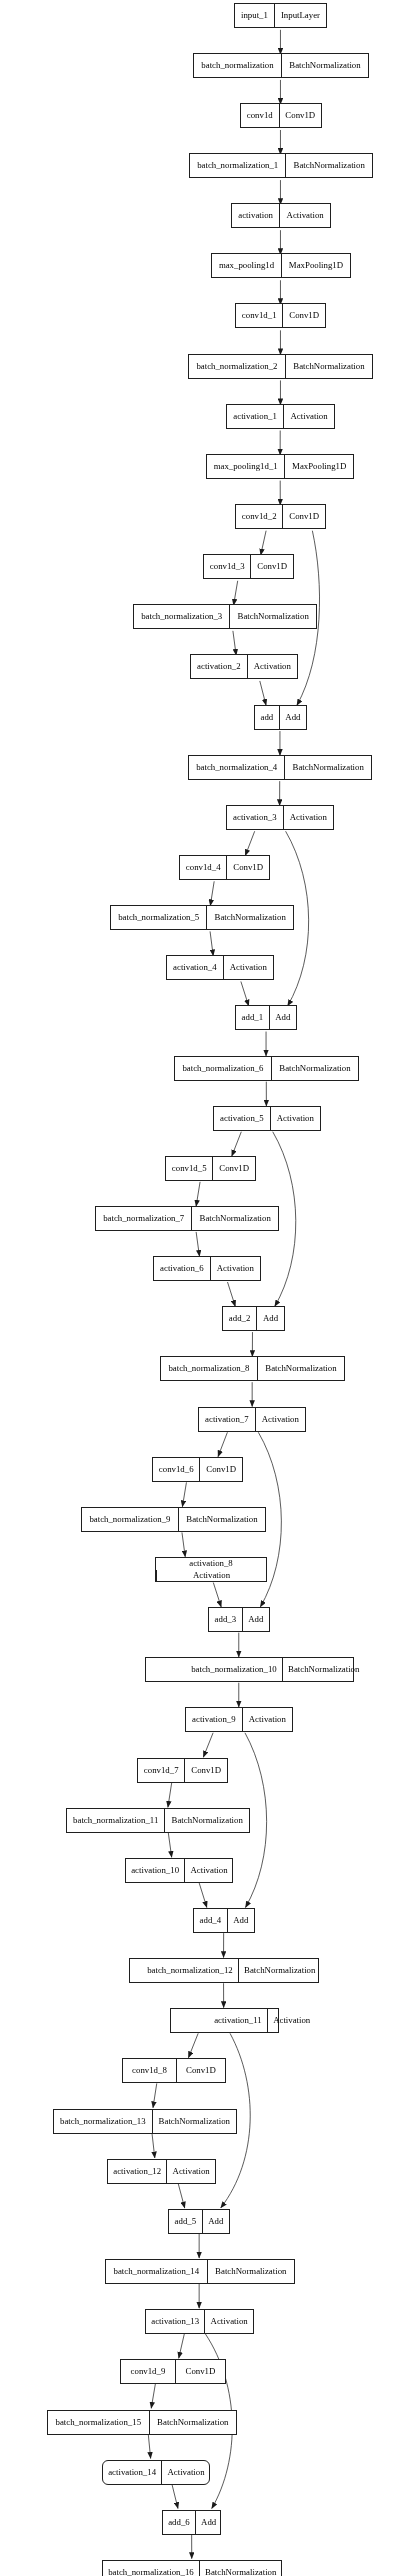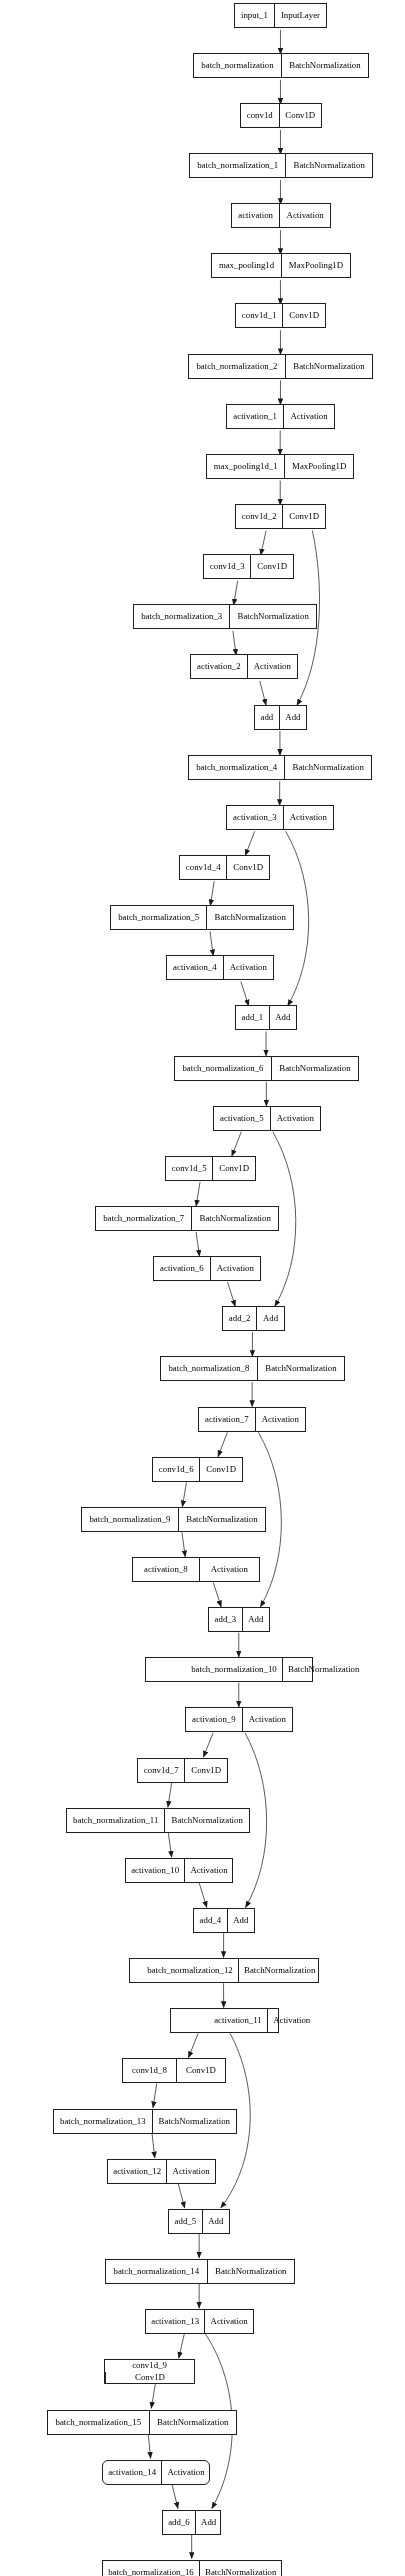--- a/index.html
+++ b/index.html
@@ -232,29 +232,29 @@
     <span class="cell type">Activation</span>
   </div>
     <div class="node" style="left: 152px; top: 1457px; width: 91px;">
     <span class="cell name">conv1d_6</span>
     <span class="cell type">Conv1D</span>
   </div>
     <div class="node" style="left: 81px; top: 1507px; width: 185px;">
     <span class="cell name">batch_normalization_9</span>
     <span class="cell type">BatchNormalization</span>
   </div>
-    <div class="node" style="left: 132px; top: 1557px; width: 128px;">
+    <div class="node" style="left: 155px; top: 1557px; width: 112px; flex-direction: column;">
     <span class="cell name">activation_8</span>
     <span class="cell type">Activation</span>
   </div>
     <div class="node" style="left: 208px; top: 1607px; width: 62px;">
     <span class="cell name">add_3</span>
     <span class="cell type">Add</span>
   </div>
-    <div class="node" style="left: 145px; top: 1657px; width: 168px; padding-left: 40px;">
+    <div class="node" style="left: 145px; top: 1657px; width: 209px; padding-left: 40px;">
     <span class="cell name">batch_normalization_10</span>
     <span class="cell type">BatchNormalization</span>
   </div>
     <div class="node" style="left: 185px; top: 1707px; width: 108px;">
     <span class="cell name">activation_9</span>
     <span class="cell type">Activation</span>
   </div>
     <div class="node" style="left: 137px; top: 1758px; width: 91px;">
     <span class="cell name">conv1d_7</span>
     <span class="cell type">Conv1D</span>
@@ -296,21 +296,21 @@
     <span class="cell type">Add</span>
   </div>
     <div class="node" style="left: 105px; top: 2259px; width: 190px;">
     <span class="cell name">batch_normalization_14</span>
     <span class="cell type">BatchNormalization</span>
   </div>
     <div class="node" style="left: 145px; top: 2309px; width: 109px; justify-content: center;">
     <span class="cell name">activation_13</span>
     <span class="cell type">Activation</span>
   </div>
-    <div class="node" style="left: 104px; top: 2359px; width: 91px; flex-direction: column;">
+    <div class="node" style="left: 120px; top: 2359px; width: 106px;">
     <span class="cell name">conv1d_9</span>
     <span class="cell type">Conv1D</span>
   </div>
     <div class="node" style="left: 47px; top: 2410px; width: 190px;">
     <span class="cell name">batch_normalization_15</span>
     <span class="cell type">BatchNormalization</span>
   </div>
     <div class="node" style="left: 102px; top: 2460px; width: 108px; border-radius: 6px;">
     <span class="cell name">activation_14</span>
     <span class="cell type">Activation</span>

